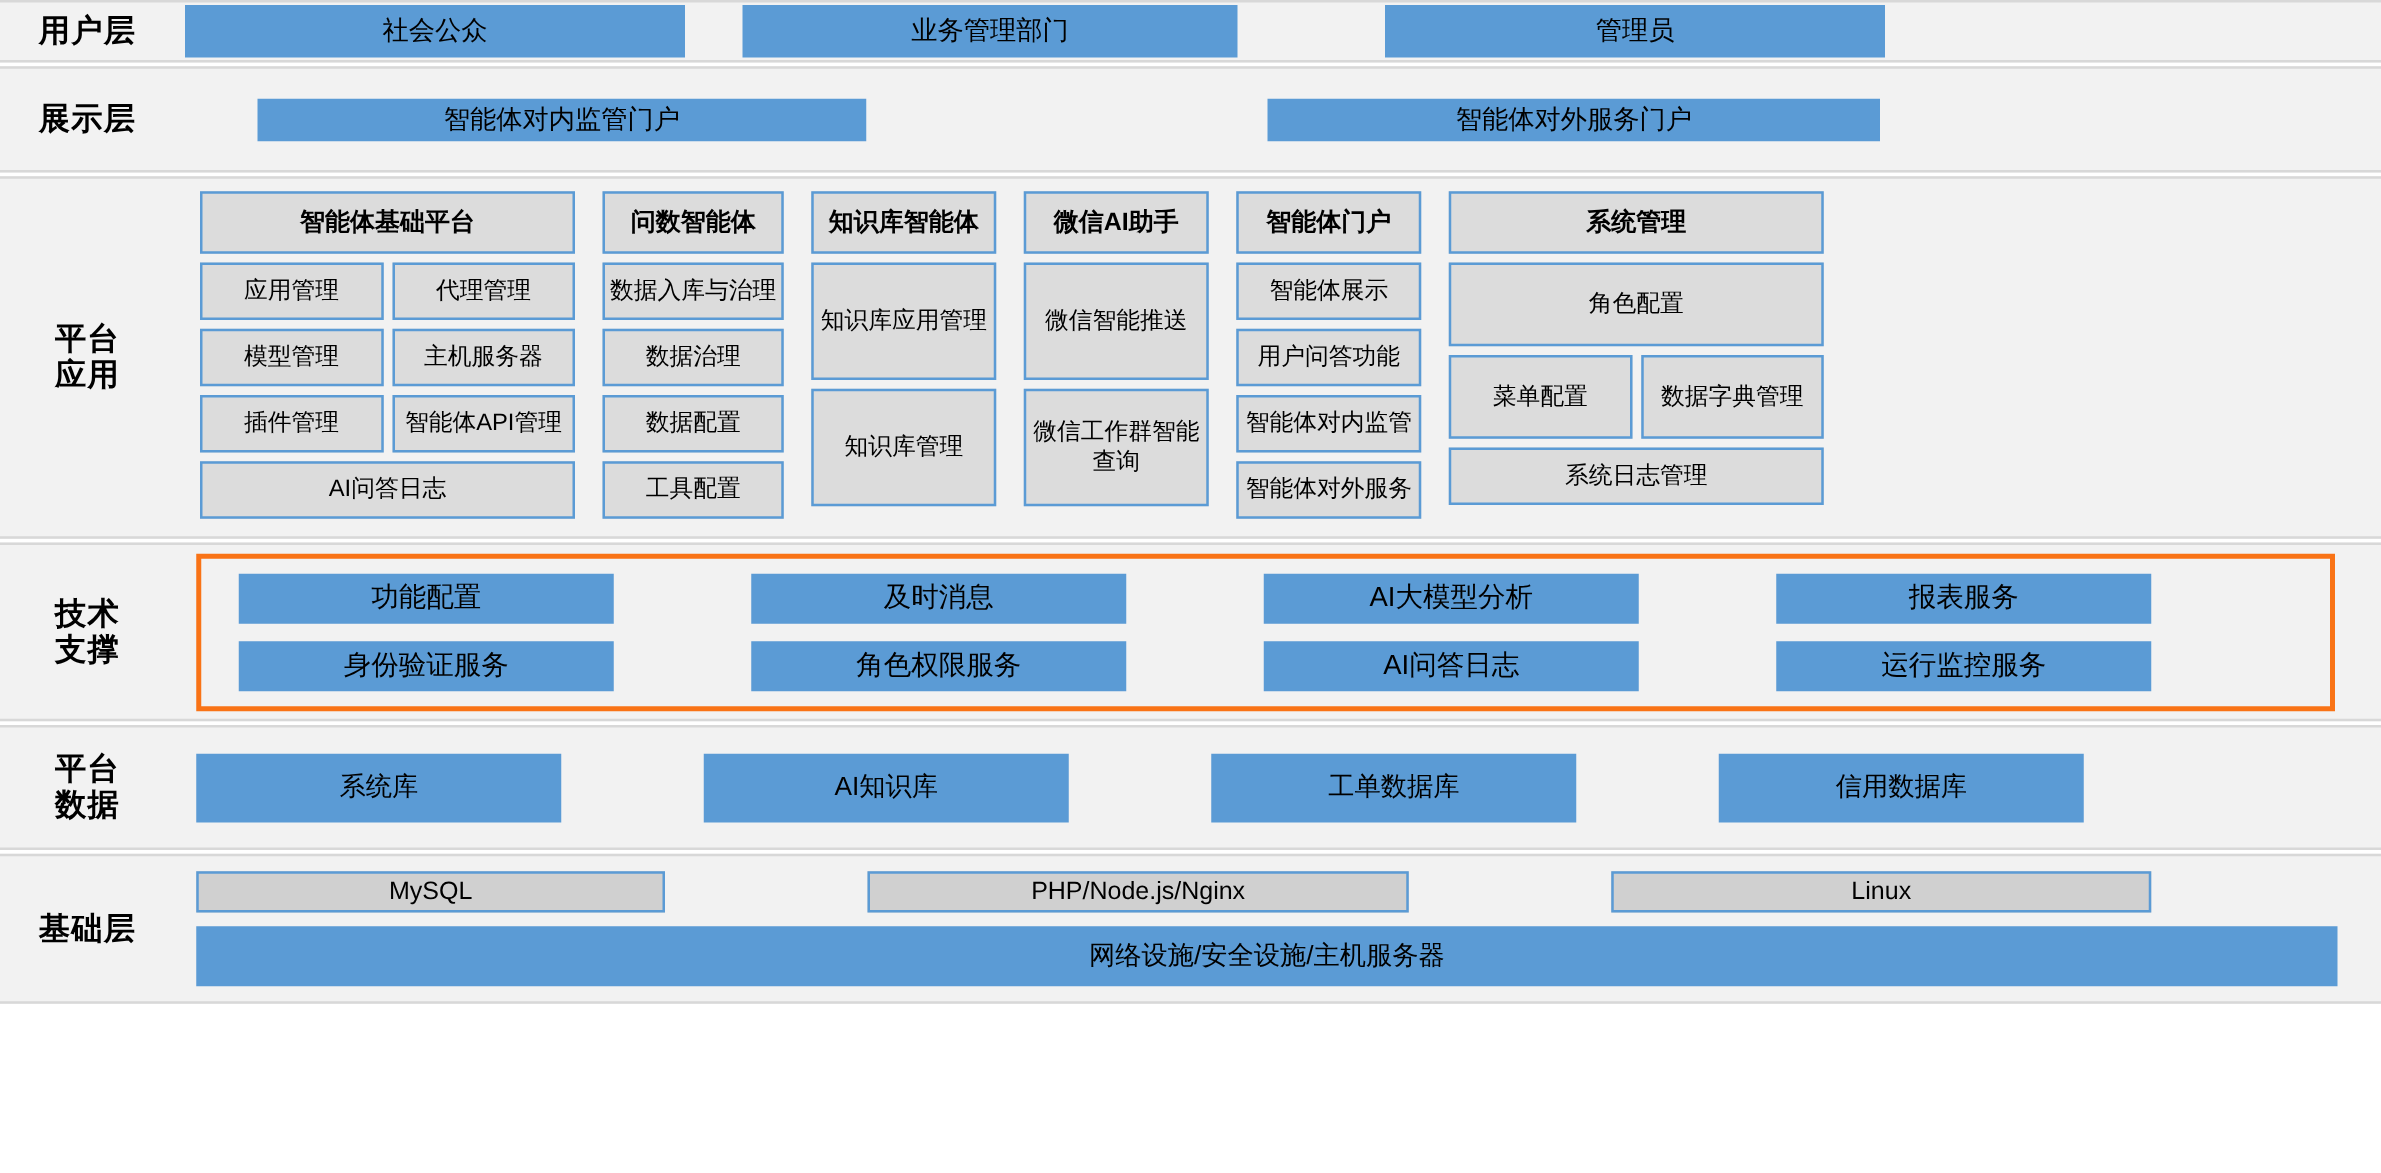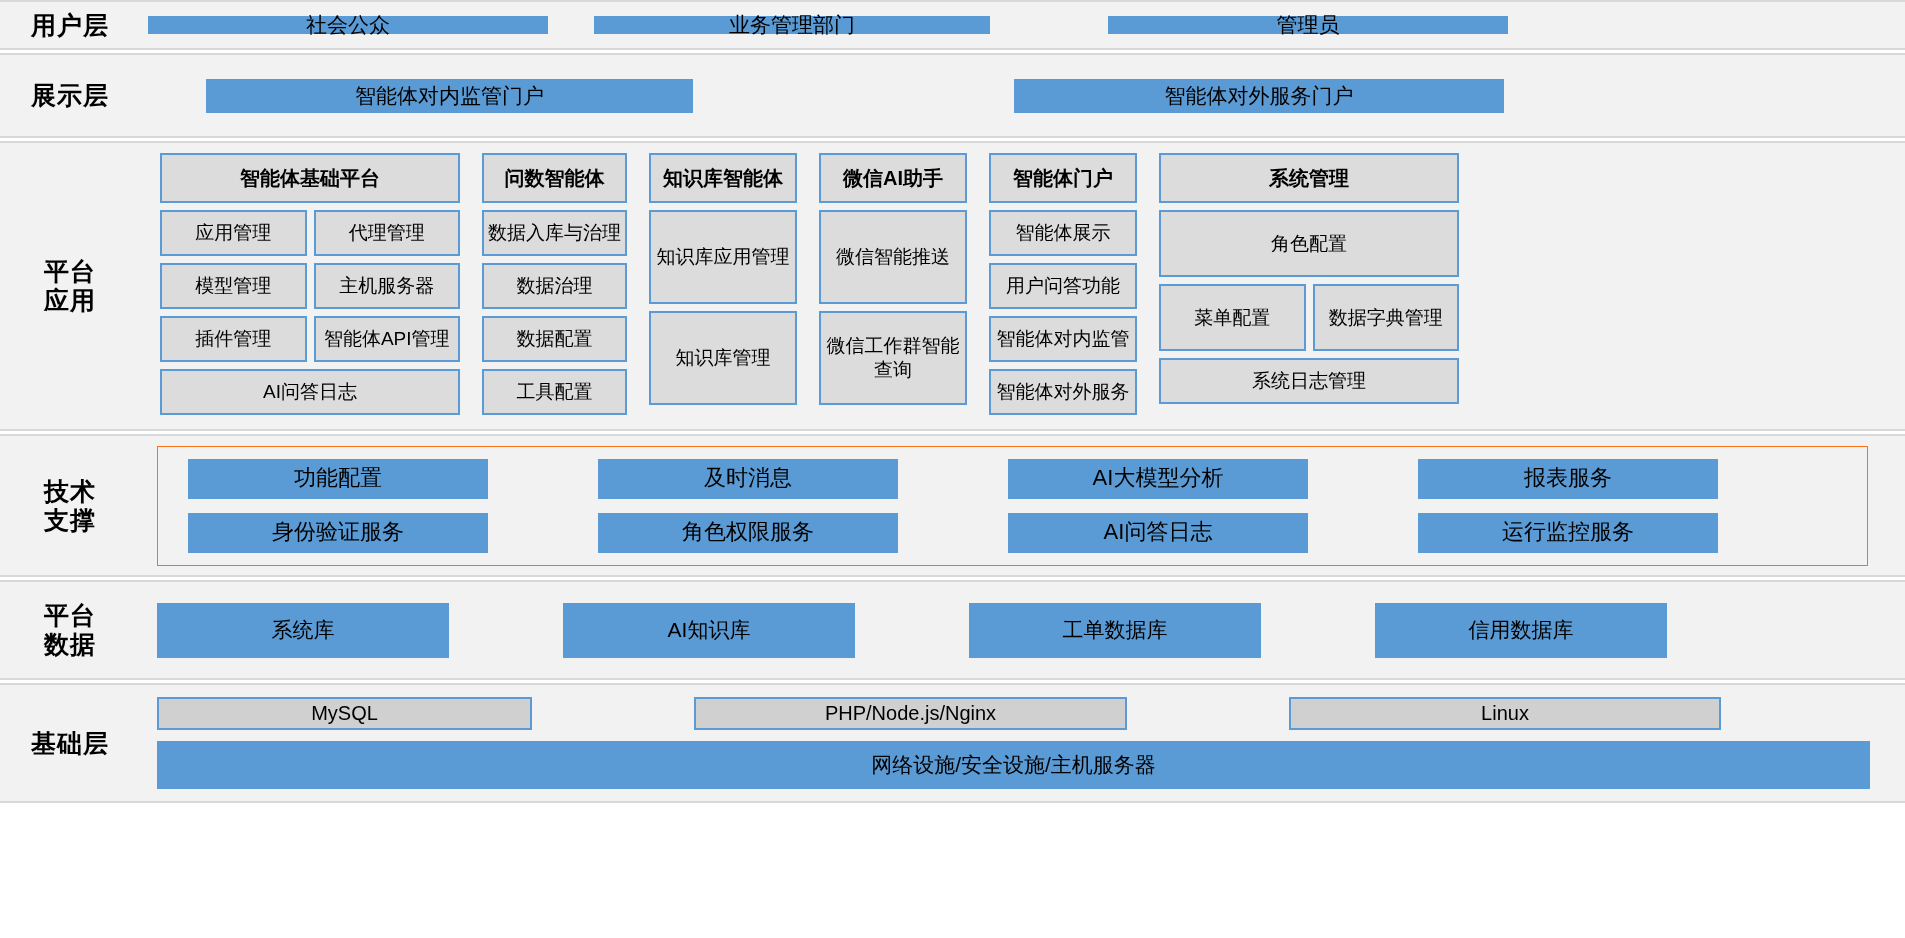--- a/index.html
+++ b/index.html
@@ -65,21 +65,21 @@
     text-align: center;
     line-height: 1.25;
     padding: 2px 4px;
   }
   .grey-box.head { font-weight: bold; font-size: 20px; }
 
   
   .user-layer { height: 50px; }
   .user-layer .layer-body { gap: 0; }
   .user-row { display: flex; width: 100%; gap: 0; align-items: center; }
-  .user-row .blue-box { height: 18px; }
+  .user-row .blue-box { height: 42px; }
   .u1 { width: 400px; margin-left: 0px; }
   .u2 { width: 396px; margin-left: 46px; }
   .u3 { width: 400px; margin-left: 118px; }
 
   
   .pres-layer { height: 85px; }
   .pres-row { display: flex; width: 100%; align-items: center; }
   .pres-row .blue-box { height: 34px; }
   .p1 { width: 487px; margin-left: 58px; }
   .p2 { width: 490px; margin-left: 321px; }
@@ -103,21 +103,21 @@
   .col-sys      { width: 300px; }
 
   .h-head { height: 50px; }
   .h-std  { height: 46px; }
   .h-xtall{ height: 94px; }
   .h-sysrow { height: 67px; }
 
   
   .tech-layer { height: 143px; }
   .tech-frame {
-    border: 1px solid #f97316;
+    border: 4px solid #f97316;
     background: #f2f2f2;
     width: 1711px;
     margin-left: 9px;
     padding: 12px 30px;
     display: flex; flex-direction: column; gap: 14px;
   }
   .tech-frame .trow { display: flex; gap: 110px; }
   .tech-frame .trow .blue-box { width: 300px; height: 40px; font-size: 22px; }
 
   

